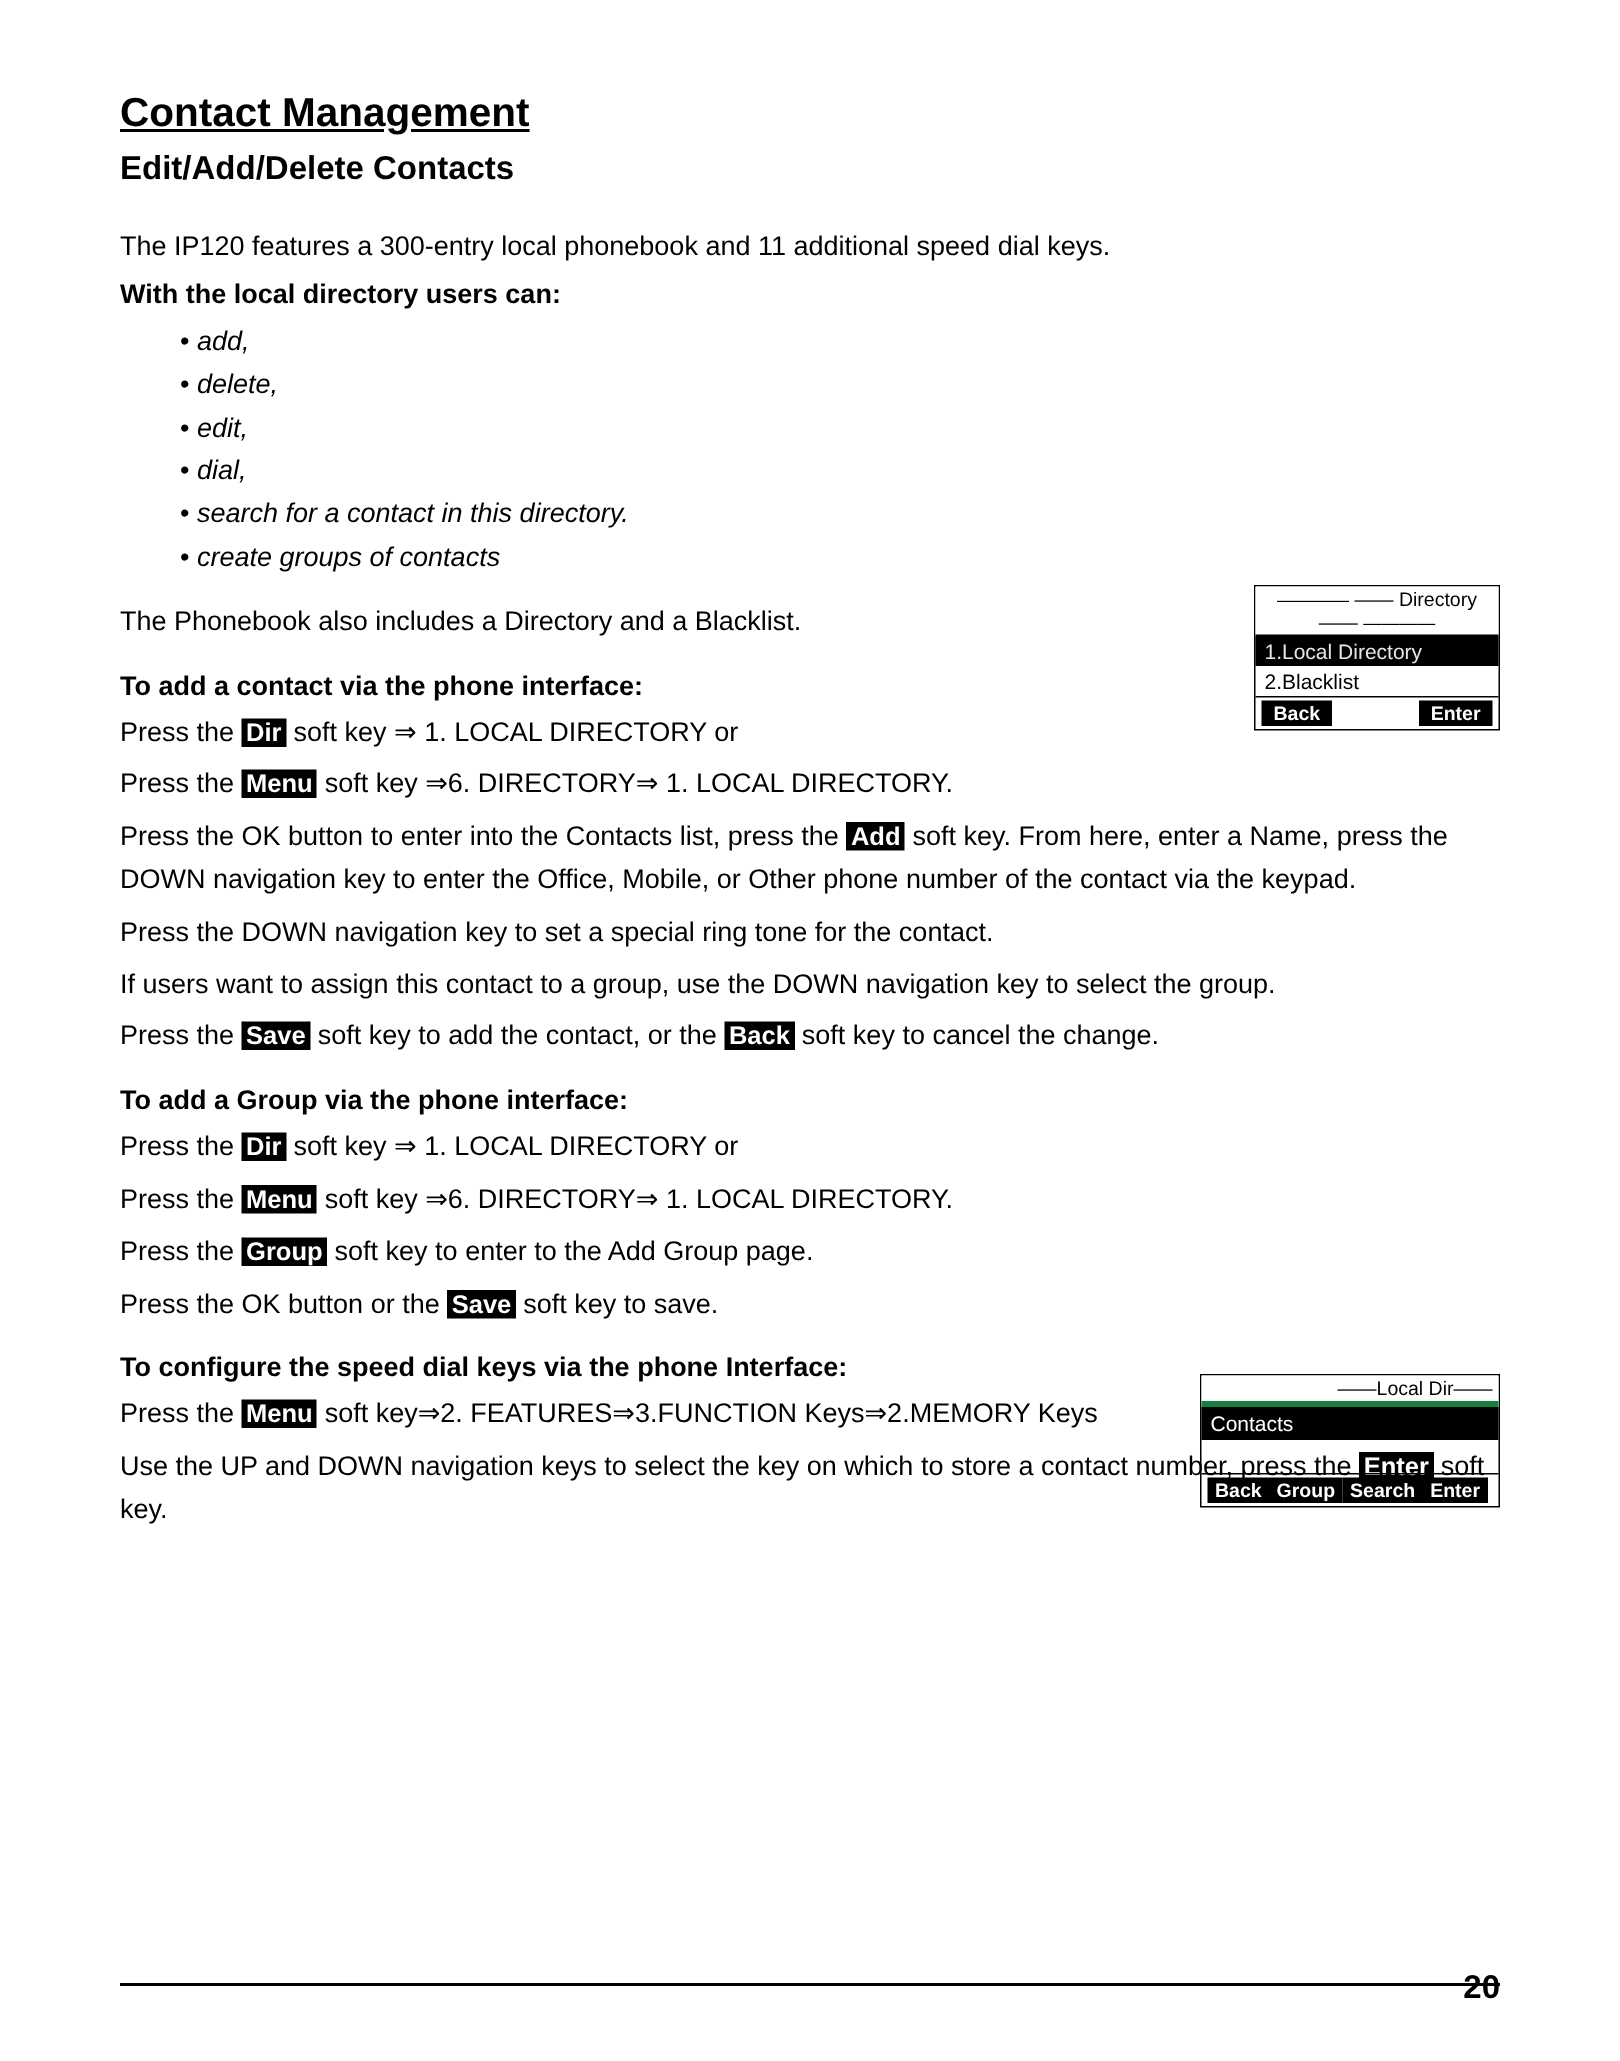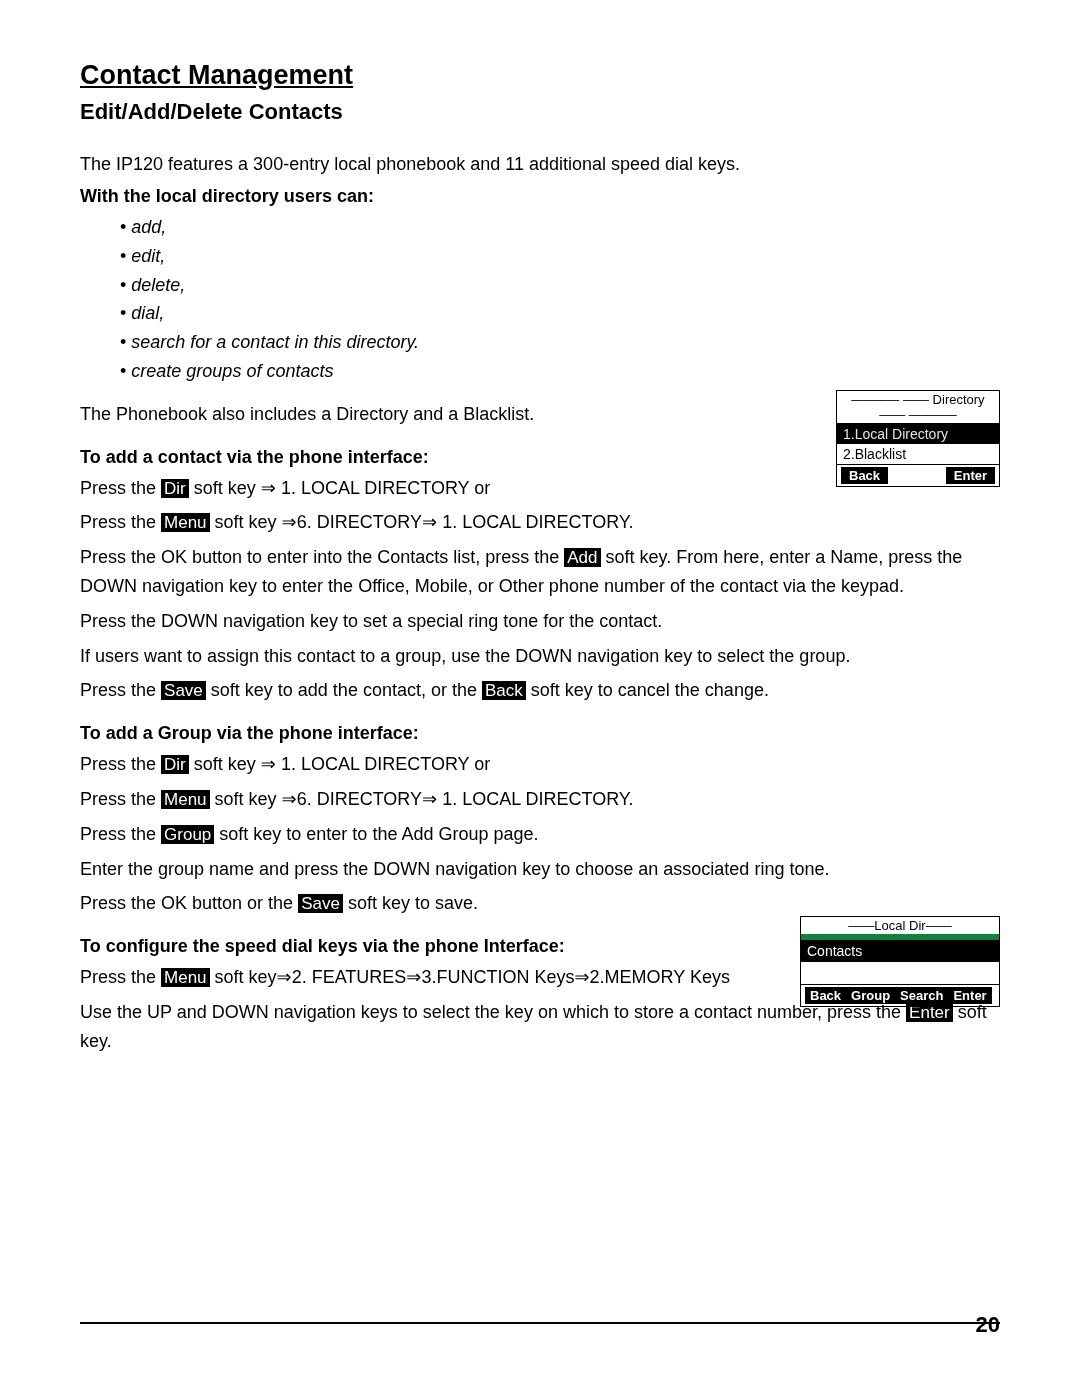--- a/index.html
+++ b/index.html
@@ -72,21 +72,21 @@
       font-size: 18px;
       line-height: 1.6;
       margin-bottom: 6px;
     }
 
     .kbd-highlight {
       background: #000000;
       color: #ffffff;
       padding: 0px 3px;
       font-size: 17px;
-      font-weight: normal;
+      font-weight: bold;
     }
 
     
     .directory-widget {
       position: absolute;
       top: 390px;
       right: 80px;
       width: 164px;
       border: 1px solid #000;
       font-size: 14px;
@@ -136,23 +136,23 @@
     .localdir-widget {
       position: absolute;
       top: 916px;
       right: 80px;
       width: 200px;
       border: 1px solid #000;
       font-size: 14px;
     }
 
     .localdir-widget .widget-title {
-      text-align: center;
+      text-align: right;
       background: #ffffff;
-      border-bottom: 6px solid #15803d;
+      border-bottom: 4px solid #15803d;
       padding: 1px 4px;
       font-size: 13px;
     }
 
     .localdir-widget .dir-item {
       padding: 3px 6px;
       font-size: 14px;
     }
 
     .localdir-widget .dir-item.selected {
@@ -203,22 +203,22 @@
 <h1 class="page-title">Contact Management</h1>
 
 <h2 class="section-title">Edit/Add/Delete Contacts</h2>
 
 <p class="intro-text">The IP120 features a 300-entry local phonebook and 11 additional speed dial keys.</p>
 
 <p class="bold-label">With the local directory users can:</p>
 
 <ul class="bullet-list">
   <li>add,</li>
+  <li>delete,</li>
   <li>edit,</li>
-  <li>delete,</li>
   <li>dial,</li>
   <li>search for a contact in this directory.</li>
   <li>create groups of contacts</li>
 </ul>
 
 <p class="body-text">The Phonebook also includes a Directory and a Blacklist.</p>
 
 <div class="directory-widget">
   <div class="widget-title">
     <span>——</span>
@@ -266,21 +266,20 @@
   </p>
 
   <p class="body-text">
     <span>Press the </span><span class="kbd-highlight">Menu</span><span> soft key ⇒6. DIRECTORY⇒ 1. LOCAL DIRECTORY.</span>
   </p>
 
   <p class="body-text">
     <span>Press the </span><span class="kbd-highlight">Group</span><span> soft key to enter to the Add Group page.</span>
   </p>
 
-  <p class="body-text">Enter the group name and press the DOWN navigation key to choose an associated ring tone.</p>
 
   <p class="body-text">
     <span>Press the OK button or the </span><span class="kbd-highlight">Save</span><span> soft key to save.</span>
   </p>
 </div>
 
 <div class="localdir-widget">
   <div class="widget-title">
     <span>——</span><span>Local Dir</span><span>——</span>
   </div>

